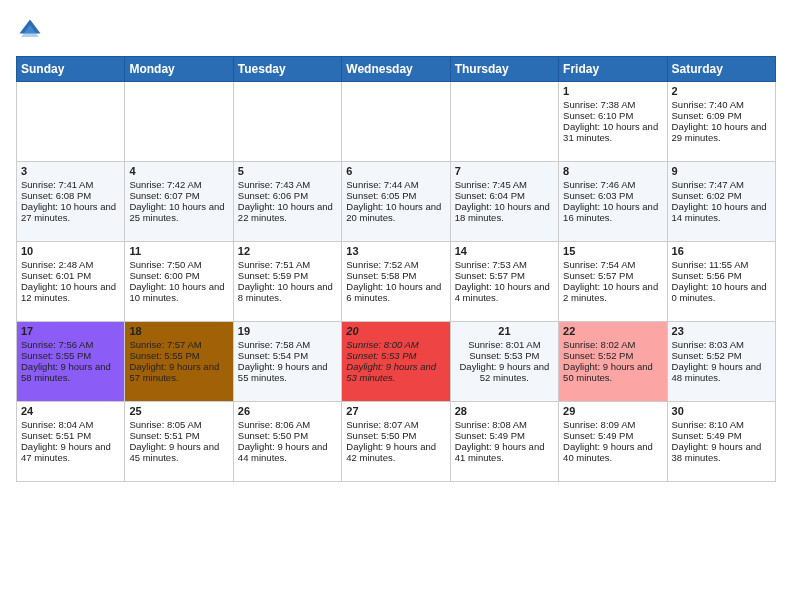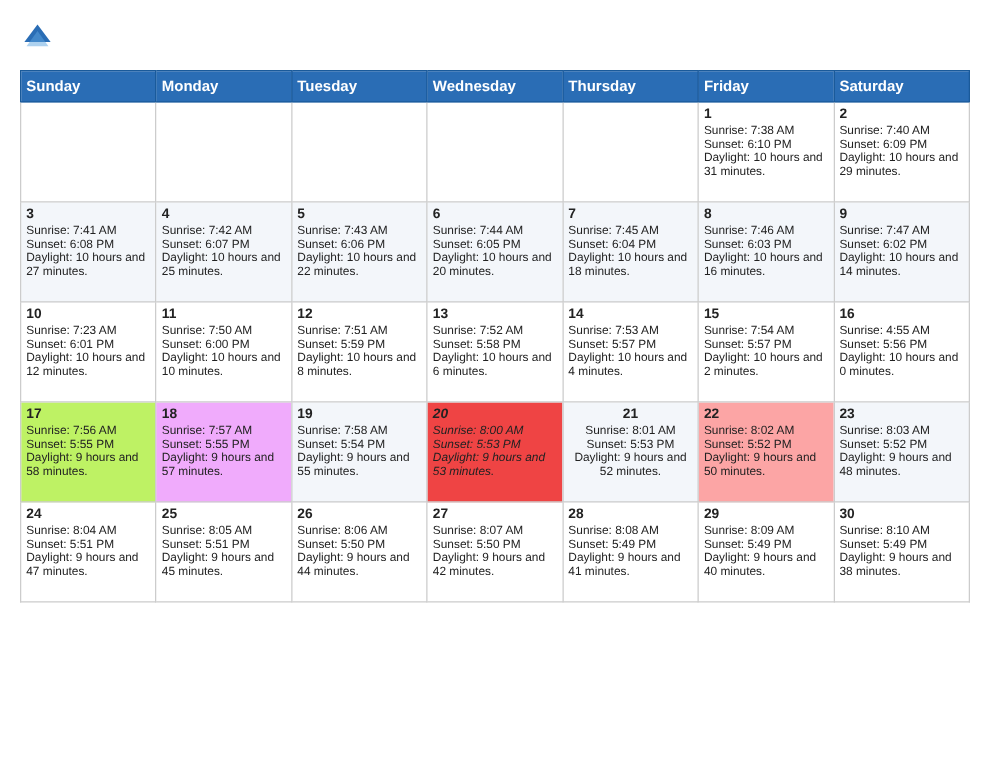--- a/index.html
+++ b/index.html
@@ -124,31 +124,31 @@
       <tr>
         <td style="background: rgb(243, 246, 250);"><span class="day-number">3</span><span>Sunrise: 7:41 AM</span><br><span>Sunset: 6:08 PM</span><br><span>Daylight: 10 hours and 27 minutes.</span></td>
         <td style="background: rgb(243, 246, 250);"><span class="day-number">4</span><span>Sunrise: 7:42 AM</span><br><span>Sunset: 6:07 PM</span><br><span>Daylight: 10 hours and 25 minutes.</span></td>
         <td style="background: rgb(243, 246, 250);"><span class="day-number">5</span><span>Sunrise: 7:43 AM</span><br><span>Sunset: 6:06 PM</span><br><span>Daylight: 10 hours and 22 minutes.</span></td>
         <td style="background: rgb(243, 246, 250);"><span class="day-number">6</span><span>Sunrise: 7:44 AM</span><br><span>Sunset: 6:05 PM</span><br><span>Daylight: 10 hours and 20 minutes.</span></td>
         <td style="background: rgb(243, 246, 250);"><span class="day-number">7</span><span>Sunrise: 7:45 AM</span><br><span>Sunset: 6:04 PM</span><br><span>Daylight: 10 hours and 18 minutes.</span></td>
         <td style="background: rgb(243, 246, 250);"><span class="day-number">8</span><span>Sunrise: 7:46 AM</span><br><span>Sunset: 6:03 PM</span><br><span>Daylight: 10 hours and 16 minutes.</span></td>
         <td style="background: rgb(243, 246, 250);"><span class="day-number">9</span><span>Sunrise: 7:47 AM</span><br><span>Sunset: 6:02 PM</span><br><span>Daylight: 10 hours and 14 minutes.</span></td>
       </tr>
       <tr>
-        <td><span class="day-number">10</span><span>Sunrise: 7:23 AM</span><br><span>Sunset: 6:01 PM</span><br><span>Daylight: 10 hours and 12 minutes.</span></td>
+        <td><span class="day-number">10</span><span>Sunrise: 2:48 AM</span><br><span>Sunset: 6:01 PM</span><br><span>Daylight: 10 hours and 12 minutes.</span></td>
         <td><span class="day-number">11</span><span>Sunrise: 7:50 AM</span><br><span>Sunset: 6:00 PM</span><br><span>Daylight: 10 hours and 10 minutes.</span></td>
         <td><span class="day-number">12</span><span>Sunrise: 7:51 AM</span><br><span>Sunset: 5:59 PM</span><br><span>Daylight: 10 hours and 8 minutes.</span></td>
         <td><span class="day-number">13</span><span>Sunrise: 7:52 AM</span><br><span>Sunset: 5:58 PM</span><br><span>Daylight: 10 hours and 6 minutes.</span></td>
         <td><span class="day-number">14</span><span>Sunrise: 7:53 AM</span><br><span>Sunset: 5:57 PM</span><br><span>Daylight: 10 hours and 4 minutes.</span></td>
         <td><span class="day-number">15</span><span>Sunrise: 7:54 AM</span><br><span>Sunset: 5:57 PM</span><br><span>Daylight: 10 hours and 2 minutes.</span></td>
-        <td><span class="day-number">16</span><span>Sunrise: 4:55 AM</span><br><span>Sunset: 5:56 PM</span><br><span>Daylight: 10 hours and 0 minutes.</span></td>
+        <td><span class="day-number">16</span><span>Sunrise: 11:55 AM</span><br><span>Sunset: 5:56 PM</span><br><span>Daylight: 10 hours and 0 minutes.</span></td>
       </tr>
       <tr>
-        <td style="background: #bef264;"><span class="day-number">17</span><span>Sunrise: 7:56 AM</span><br><span>Sunset: 5:55 PM</span><br><span>Daylight: 9 hours and 58 minutes.</span></td>
-        <td style="background: #f0abfc;"><span class="day-number">18</span><span>Sunrise: 7:57 AM</span><br><span>Sunset: 5:55 PM</span><br><span>Daylight: 9 hours and 57 minutes.</span></td>
+        <td style="background: #8b5cf6;"><span class="day-number">17</span><span>Sunrise: 7:56 AM</span><br><span>Sunset: 5:55 PM</span><br><span>Daylight: 9 hours and 58 minutes.</span></td>
+        <td style="background: #a16207;"><span class="day-number">18</span><span>Sunrise: 7:57 AM</span><br><span>Sunset: 5:55 PM</span><br><span>Daylight: 9 hours and 57 minutes.</span></td>
         <td style="background: rgb(243, 246, 250); margin-top: 43px;"><span class="day-number">19</span><span>Sunrise: 7:58 AM</span><br><span>Sunset: 5:54 PM</span><br><span>Daylight: 9 hours and 55 minutes.</span></td>
         <td style="background: #ef4444; font-style: italic;"><span class="day-number">20</span><span>Sunrise: 8:00 AM</span><br><span>Sunset: 5:53 PM</span><br><span>Daylight: 9 hours and 53 minutes.</span></td>
         <td style="background: rgb(243, 246, 250); text-align: center;"><span class="day-number">21</span><span>Sunrise: 8:01 AM</span><br><span>Sunset: 5:53 PM</span><br><span>Daylight: 9 hours and 52 minutes.</span></td>
         <td style="background: #fca5a5;"><span class="day-number">22</span><span>Sunrise: 8:02 AM</span><br><span>Sunset: 5:52 PM</span><br><span>Daylight: 9 hours and 50 minutes.</span></td>
         <td style="background: rgb(243, 246, 250);"><span class="day-number">23</span><span>Sunrise: 8:03 AM</span><br><span>Sunset: 5:52 PM</span><br><span>Daylight: 9 hours and 48 minutes.</span></td>
       </tr>
       <tr>
         <td><span class="day-number">24</span><span>Sunrise: 8:04 AM</span><br><span>Sunset: 5:51 PM</span><br><span>Daylight: 9 hours and 47 minutes.</span></td>
         <td><span class="day-number">25</span><span>Sunrise: 8:05 AM</span><br><span>Sunset: 5:51 PM</span><br><span>Daylight: 9 hours and 45 minutes.</span></td>
         <td><span class="day-number">26</span><span>Sunrise: 8:06 AM</span><br><span>Sunset: 5:50 PM</span><br><span>Daylight: 9 hours and 44 minutes.</span></td>

